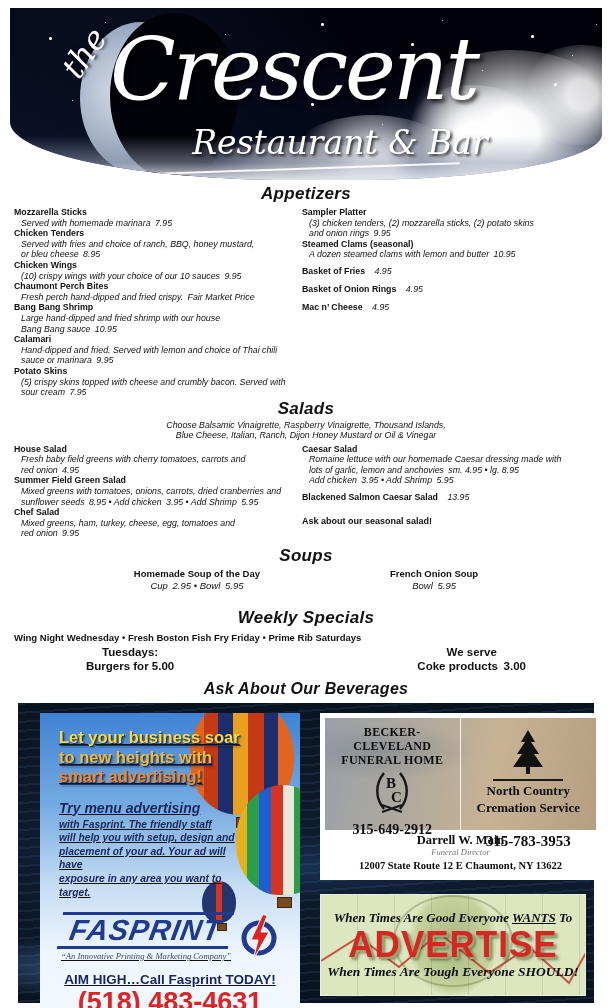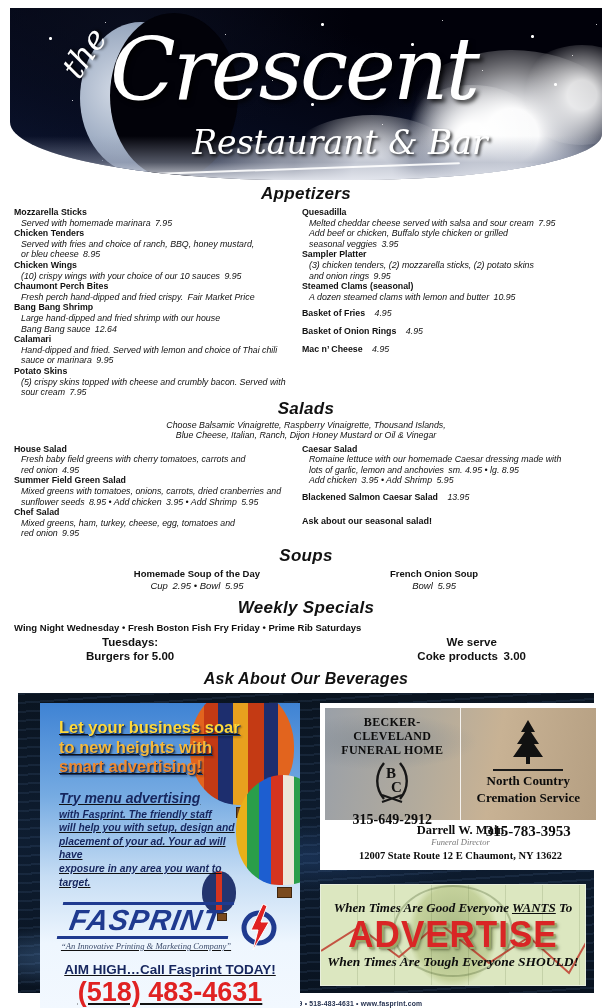--- a/index.html
+++ b/index.html
@@ -45,21 +45,21 @@
     font:italic 33px/1 "DejaVu Serif",serif; color:#fff; text-shadow:2px 2px 3px rgba(0,0,0,.75); }
   .brand-line{ position:absolute; left:120px; top:160px; width:330px; height:2px; background:#fff;
     transform:rotate(-2deg); opacity:.9; border-radius:2px; }
 
   
   .menu{ padding:0 14px; }
   .sec-title{ text-align:center; font-weight:bold; font-style:italic; font-size:17px; letter-spacing:.3px; }
   .t-appetizers{ margin-top:4px; }
   .t-salads{ margin-top:1px; }
   .t-soups{ margin-top:7px; }
-  .t-weekly{ margin-top:6px; }
+  .t-weekly{ margin-top:16px; }
   .t-bev{ margin-top:7px; font-size:16px; }
   .cols{ display:flex; margin-top:3px; }
   .col-l{ width:288px; flex:none; }
   .col-r{ flex:1; }
   .menu-item .mi-name{ display:block; font-weight:bold; font-size:8.8px; line-height:10.6px; }
   .menu-item .mi-desc{ display:block; font-style:italic; font-size:8.8px; line-height:10.6px;
     padding-left:7px; white-space:pre-line; }
   .menu-item.inline .mi-name, .menu-item.inline .mi-desc{ display:inline; padding-left:0; }
   .menu-item.inline .mi-desc{ margin-left:5px; }
   .sec-intro{ text-align:center; font-style:italic; font-size:8.8px; line-height:10.5px;
@@ -194,42 +194,36 @@
   </div>
 
   <div class="menu-item">
     <span class="mi-name">Chaumont Perch Bites</span>
     <span class="mi-desc">Fresh perch hand-dipped and fried crispy. Fair Market Price</span>
   </div>
 
   <div class="menu-item">
     <span class="mi-name">Bang Bang Shrimp</span>
     <span class="mi-desc">Large hand-dipped and fried shrimp with our house
-Bang Bang sauce 12.64</span>
+Bang Bang sauce 10.95</span>
   </div>
 
   <div class="menu-item">
     <span class="mi-name">Calamari</span>
     <span class="mi-desc">Hand-dipped and fried. Served with lemon and choice of Thai chili
 sauce or marinara 9.95</span>
   </div>
 
   <div class="menu-item">
     <span class="mi-name">Potato Skins</span>
     <span class="mi-desc">(5) crispy skins topped with cheese and crumbly bacon. Served with
 sour cream 7.95</span>
   </div>
 </div>
     <div class="col-r">
-  <div class="menu-item">
-    <span class="mi-name">Quesadilla</span>
-    <span class="mi-desc">Melted cheddar cheese served with salsa and sour cream 7.95
-Add beef or chicken, Buffalo style chicken or grilled
-seasonal veggies 3.95</span>
-  </div>
 
   <div class="menu-item">
     <span class="mi-name">Sampler Platter</span>
     <span class="mi-desc">(3) chicken tenders, (2) mozzarella sticks, (2) potato skins
 and onion rings 9.95</span>
   </div>
 
   <div class="menu-item">
     <span class="mi-name">Steamed Clams (seasonal)</span>
     <span class="mi-desc">A dozen steamed clams with lemon and butter 10.95</span>

